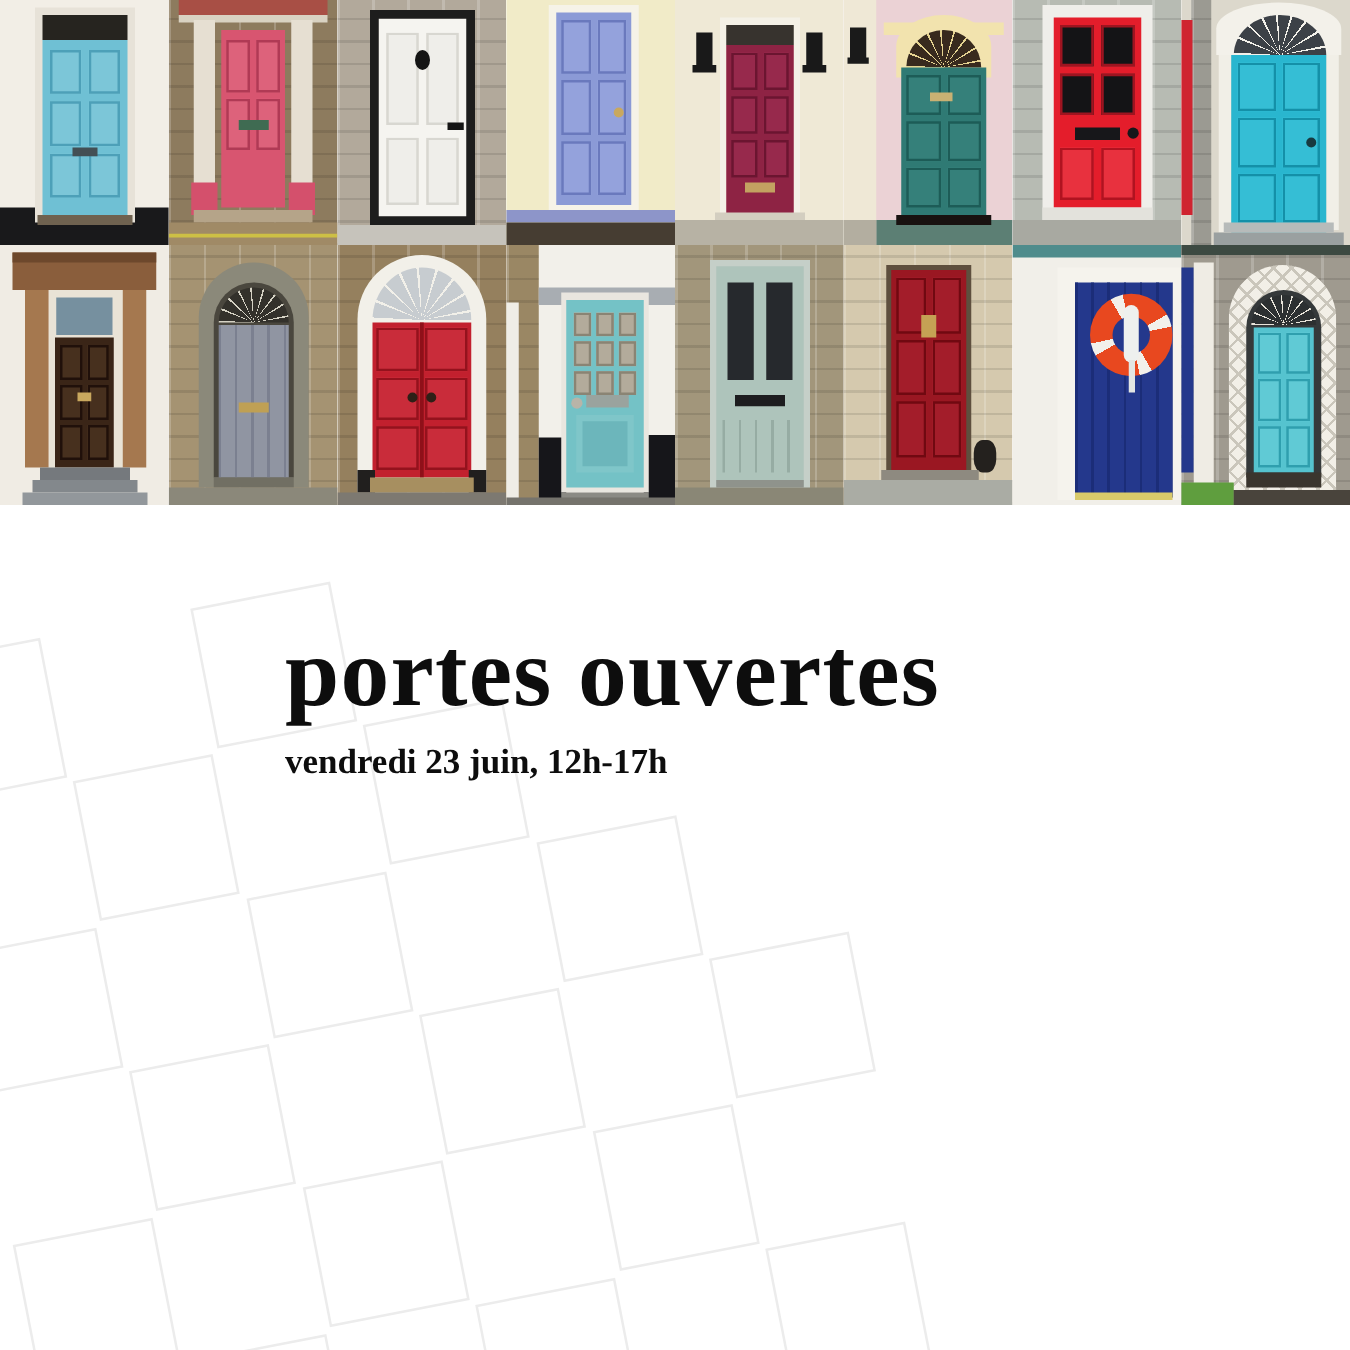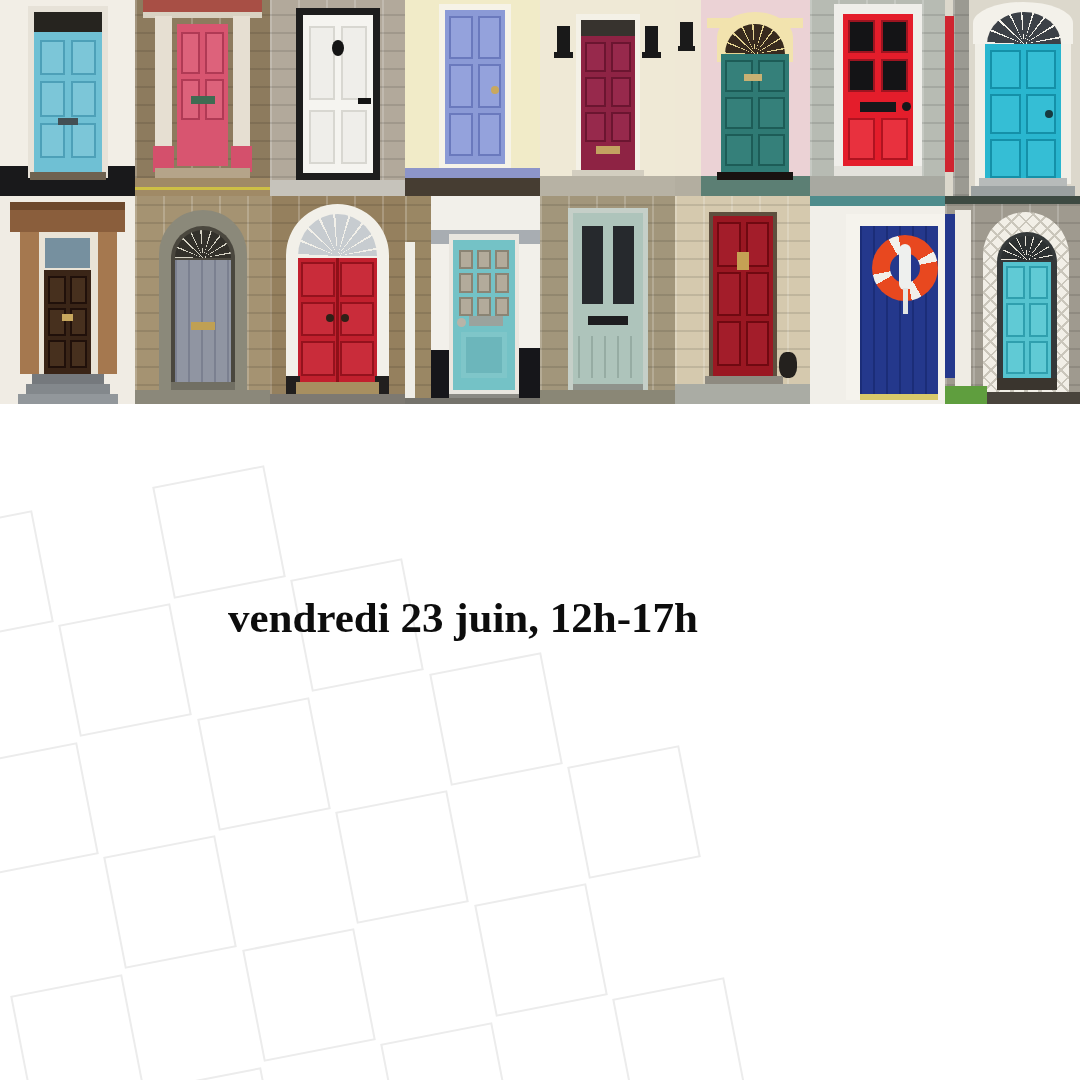--- a/index.html
+++ b/index.html
@@ -10,21 +10,21 @@
   .tile{position:absolute;overflow:hidden;}
   .layer{position:absolute;}
   .panelgrid{display:grid;box-sizing:border-box;}
   .panelgrid>div{box-sizing:border-box;}
   
   #decor{position:absolute;left:0;top:0;width:1080px;height:1080px;pointer-events:none;}
   .dsq{position:absolute;width:110px;height:110px;border:2px solid #ececec;transform:rotate(-11deg);}
   
   .title{position:absolute;left:228px;top:499px;font-size:78px;font-weight:700;color:#0d0d0d;
          letter-spacing:1px;line-height:1;}
-  .subtitle{position:absolute;left:228px;top:596px;font-size:43px;font-weight:700;color:#0d0d0d;line-height:1;}
+  .subtitle{position:absolute;left:228px;top:596px;font-size:28px;font-weight:700;color:#0d0d0d;line-height:1;}
   .bodytext{position:absolute;left:228px;top:692px;font-size:43px;font-weight:700;color:#0d0d0d;
             line-height:55px;white-space:pre-line;width:680px;}
 </style>
 </head>
 <body>
 
 <div id="canvas">
   <div id="decor">
       <div class="dsq" style="left: -70px; top: 520px; border-color: rgb(236, 236, 236);"></div>
       <div class="dsq" style="left: 161.752px; top: 474.924px; border-color: rgb(236, 236, 236);"></div>
@@ -331,14 +331,15 @@
           <div style="background: rgb(96, 202, 213); box-shadow: rgb(47, 159, 174) 0px 0px 0px 2px inset;"></div>
           <div style="background: rgb(96, 202, 213); box-shadow: rgb(47, 159, 174) 0px 0px 0px 2px inset;"></div>
           <div style="background: rgb(96, 202, 213); box-shadow: rgb(47, 159, 174) 0px 0px 0px 2px inset;"></div>
           <div style="background: rgb(96, 202, 213); box-shadow: rgb(47, 159, 174) 0px 0px 0px 2px inset;"></div>
         </div>
         <div class="layer" style="position: absolute; left: 52px; top: 182px; width: 60px; height: 12px; background: rgb(58, 53, 46);"></div>
         <div class="layer" style="position: absolute; left: 0px; top: 190px; width: 42px; height: 18px; background: rgb(95, 158, 62);"></div>
         <div class="layer" style="position: absolute; left: 42px; top: 196px; width: 93px; height: 12px; background: rgb(73, 68, 60);"></div>
       </div>
     </div>
+  <div class="title">portes ouvertes</div>
   <div class="subtitle">vendredi 23 juin, 12h-17h</div>
 </div>
 
 </body></html>

